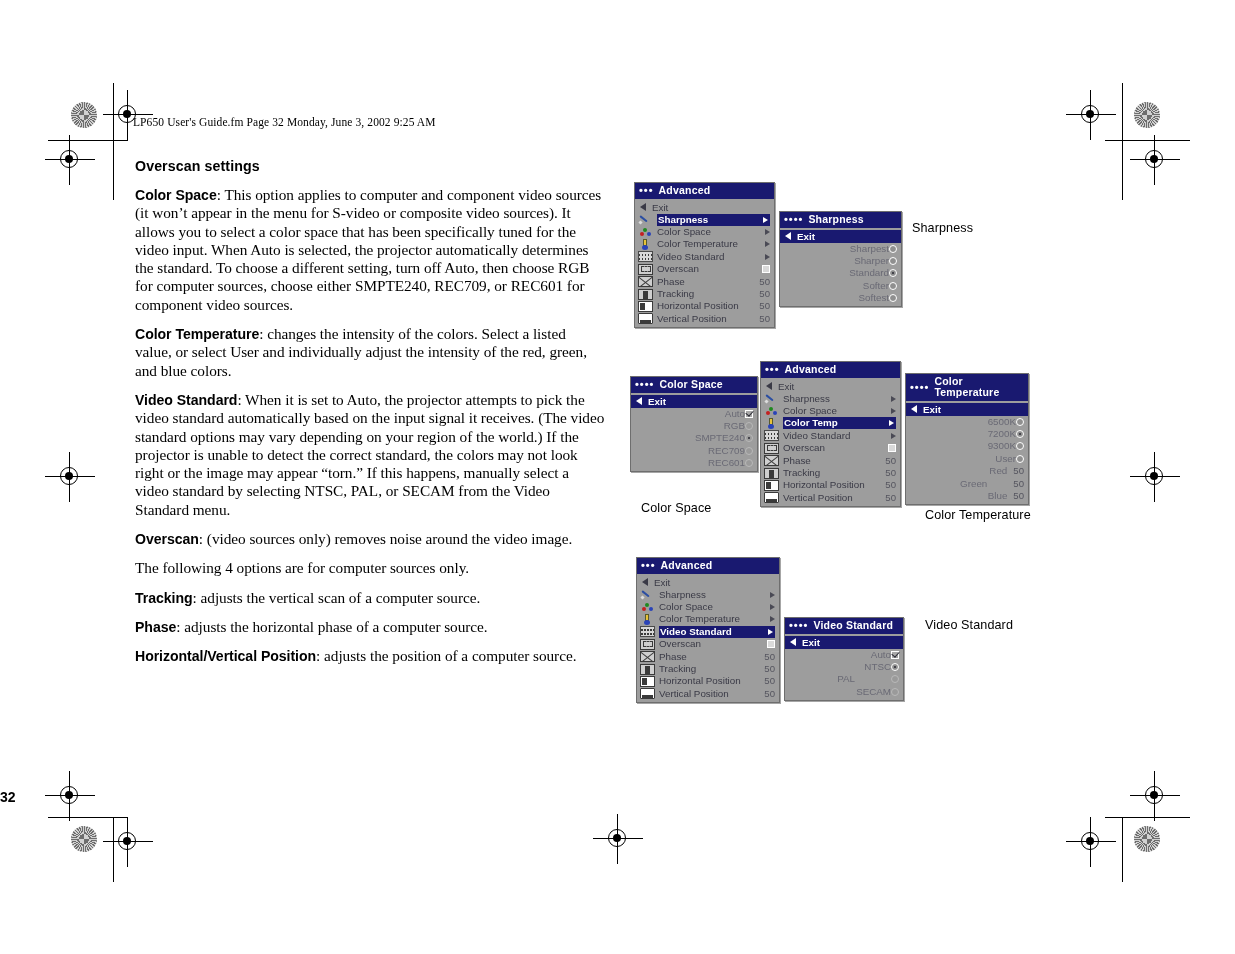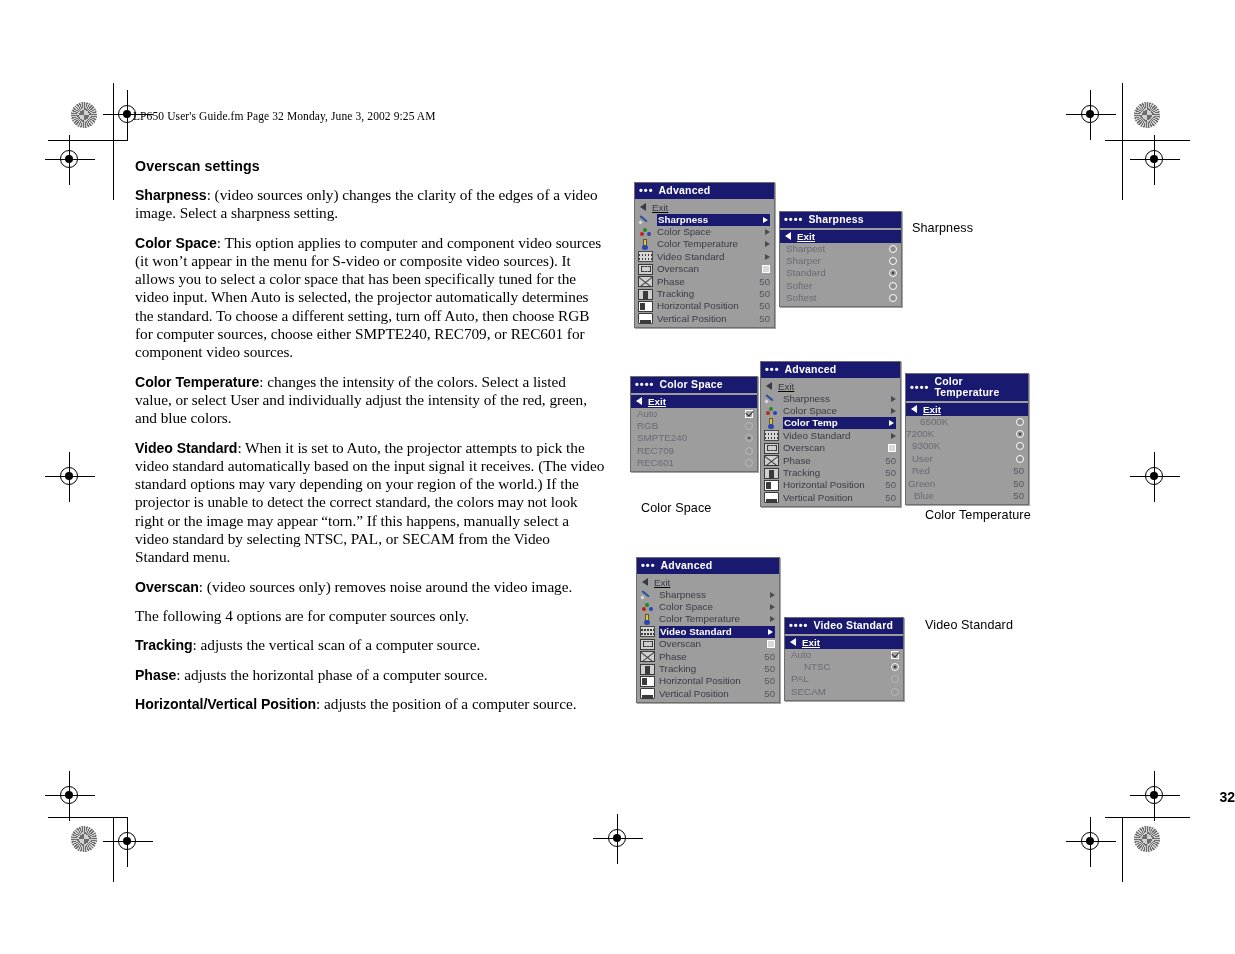--- a/index.html
+++ b/index.html
@@ -96,21 +96,21 @@
   }
   p.para b {
     font-family: "Liberation Sans", sans-serif;
     font-weight: bold;
     font-size: 14.1px;
   }
 
   .pagenum {
     position: absolute;
     left: 0; right: 0;
-    text-align: right;
+    text-align: left;
     font-family: "Liberation Sans", sans-serif;
     font-weight: bold;
     font-size: 14px;
   }
 
   
   .osd {
     position: absolute;
     background: #9d9d9d;
     border: 1px solid #6e6e6e;
@@ -142,21 +142,21 @@
   .row {
     display: flex;
     align-items: center;
     height: 12.4px;
     padding: 0 4px 0 3px;
     font-size: 9.8px;
     color: #3a3a46;
     line-height: 12px;
     white-space: nowrap;
   }
-  .row.dim { color: #6a6a75; }
+  .row.dim { color: #6a6a75; text-align: right; }
   .row .ic {
     width: 15px;
     min-width: 15px;
     height: 11px;
     margin-right: 4px;
     position: relative;
     display: inline-block;
   }
   .row .lbl {
     flex: 1;
@@ -189,21 +189,20 @@
     border-right: 6px solid #3a3a46;
     border-top: 4px solid transparent;
     border-bottom: 4px solid transparent;
   }
   .exitrow {
     display: flex;
     align-items: center;
     height: 12.5px;
     padding: 0 4px 0 5px;
     font-size: 9.8px;
-    text-decoration: underline;
   }
   .exitrow .arrow-l { border-right-color: #ffffff; }
   .exitrow.hl-exit {
     background: #191970;
     color: #fff;
     font-weight: bold;
   }
   .exitrow .etxt { margin-left: 6px; }
 
   
@@ -439,28 +438,25 @@
     <div class="circ-out"></div>
     <div class="circ-in"></div>
 </div>
 <div class="reg" style="left:1076px; top:827px;">
   <div class="vline"></div>
     <div class="hline"></div>
     <div class="circ-out"></div>
     <div class="circ-in"></div>
 </div>
 
-<div class="slug" style="left:133px; top:110px;">LP650 User's Guide.fm  Page 32  Monday, June 3, 2002  9:25 AM</div>
+<div class="slug" style="left:133px; top:116px;">LP650 User's Guide.fm  Page 32  Monday, June 3, 2002  9:25 AM</div>
 
 <div class="col">
   <div class="h-sub">Overscan settings</div>
 
-  <p class="para">
-    <b>Sharpness</b><span>: (video sources only) changes the clarity of the edges of a video image. Select a sharpness setting.</span>
-  </p>
   <p class="para">
     <b>Color Space</b><span>: This option applies to computer and component video sources (it won’t appear in the menu for S-video or composite video sources). It allows you to select a color space that has been specifically tuned for the video input. When Auto is selected, the projector automatically determines the standard. To choose a different setting, turn off Auto, then choose RGB for computer sources, choose either SMPTE240, REC709, or REC601 for component video sources.</span>
   </p>
   <p class="para">
     <b>Color Temperature</b><span>: changes the intensity of the colors. Select a listed value, or select User and individually adjust the intensity of the red, green, and blue colors.</span>
   </p>
   <p class="para">
     <b>Video Standard</b><span>: When it is set to Auto, the projector attempts to pick the video standard automatically based on the input signal it receives. (The video standard options may vary depending on your region of the world.) If the projector is unable to detect the correct standard, the colors may not look right or the image may appear “torn.” If this happens, manually select a video standard by selecting NTSC, PAL, or SECAM from the Video Standard menu.</span>
   </p>
   <p class="para">
@@ -717,21 +713,21 @@
       <span class="radio"></span>
     </div>
     <div class="row dim" style="padding-left:6px;">
       <span class="lbl">User</span>
       <span class="radio"></span>
     </div>
     <div class="row dim" style="padding-left:6px;">
       <span class="lbl">Red</span>
       <span class="val">50</span>
     </div>
-    <div class="row dim" style="padding-left:2px;">
+    <div class="row dim" style="padding-left:2px;gap:20px;">
       <span class="lbl">Green</span>
       <span class="val">50</span>
     </div>
     <div class="row dim" style="padding-left:8px;">
       <span class="lbl">Blue</span>
       <span class="val">50</span>
     </div>
   </div>
 </div>
 <div class="caption" style="left:925px; top:508px;">Color Temperature</div>
@@ -820,21 +816,21 @@
       <span class="etxt">Exit</span>
     </div>
     <div class="row dim" style="padding-left:6px;">
       <span class="lbl">Auto</span>
       <span class="checkbox on"></span>
     </div>
     <div class="row dim" style="padding-left:19px;">
       <span class="lbl">NTSC</span>
       <span class="radio on"></span>
     </div>
-    <div class="row dim" style="padding-left:6px;">
+    <div class="row dim" style="padding-left:6px;gap:36px;">
       <span class="lbl">PAL</span>
       <span class="radio faint"></span>
     </div>
     <div class="row dim" style="padding-left:6px;">
       <span class="lbl">SECAM</span>
       <span class="radio faint"></span>
     </div>
   </div>
 </div>
 <div class="caption" style="left:925px; top:618px;">Video Standard</div>

